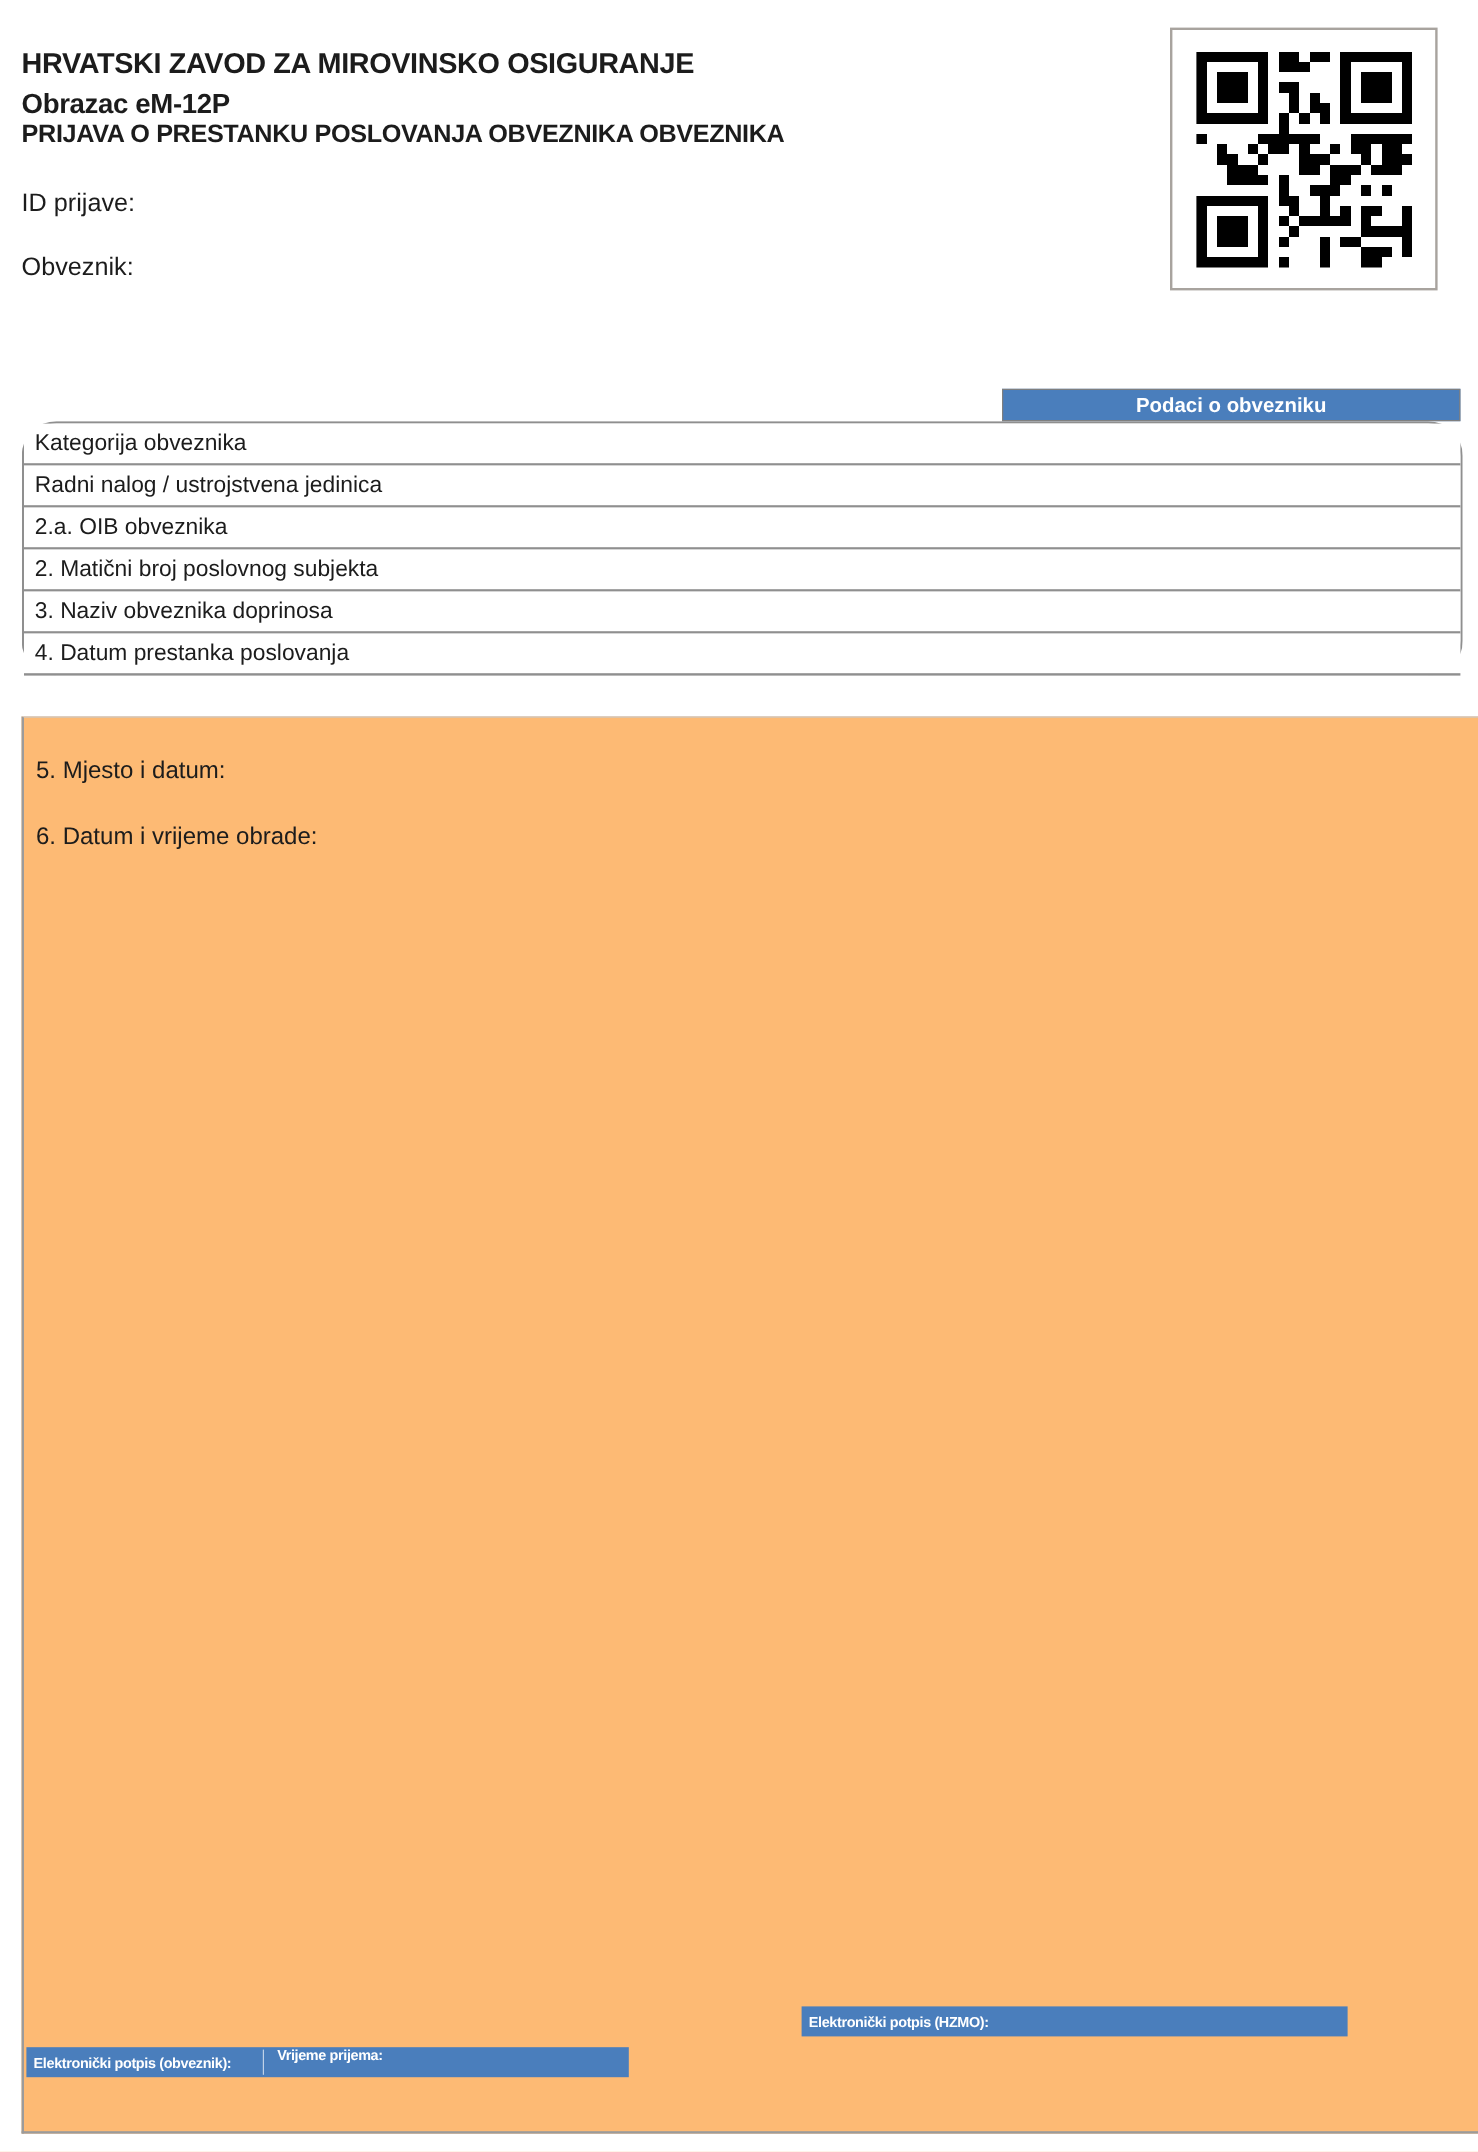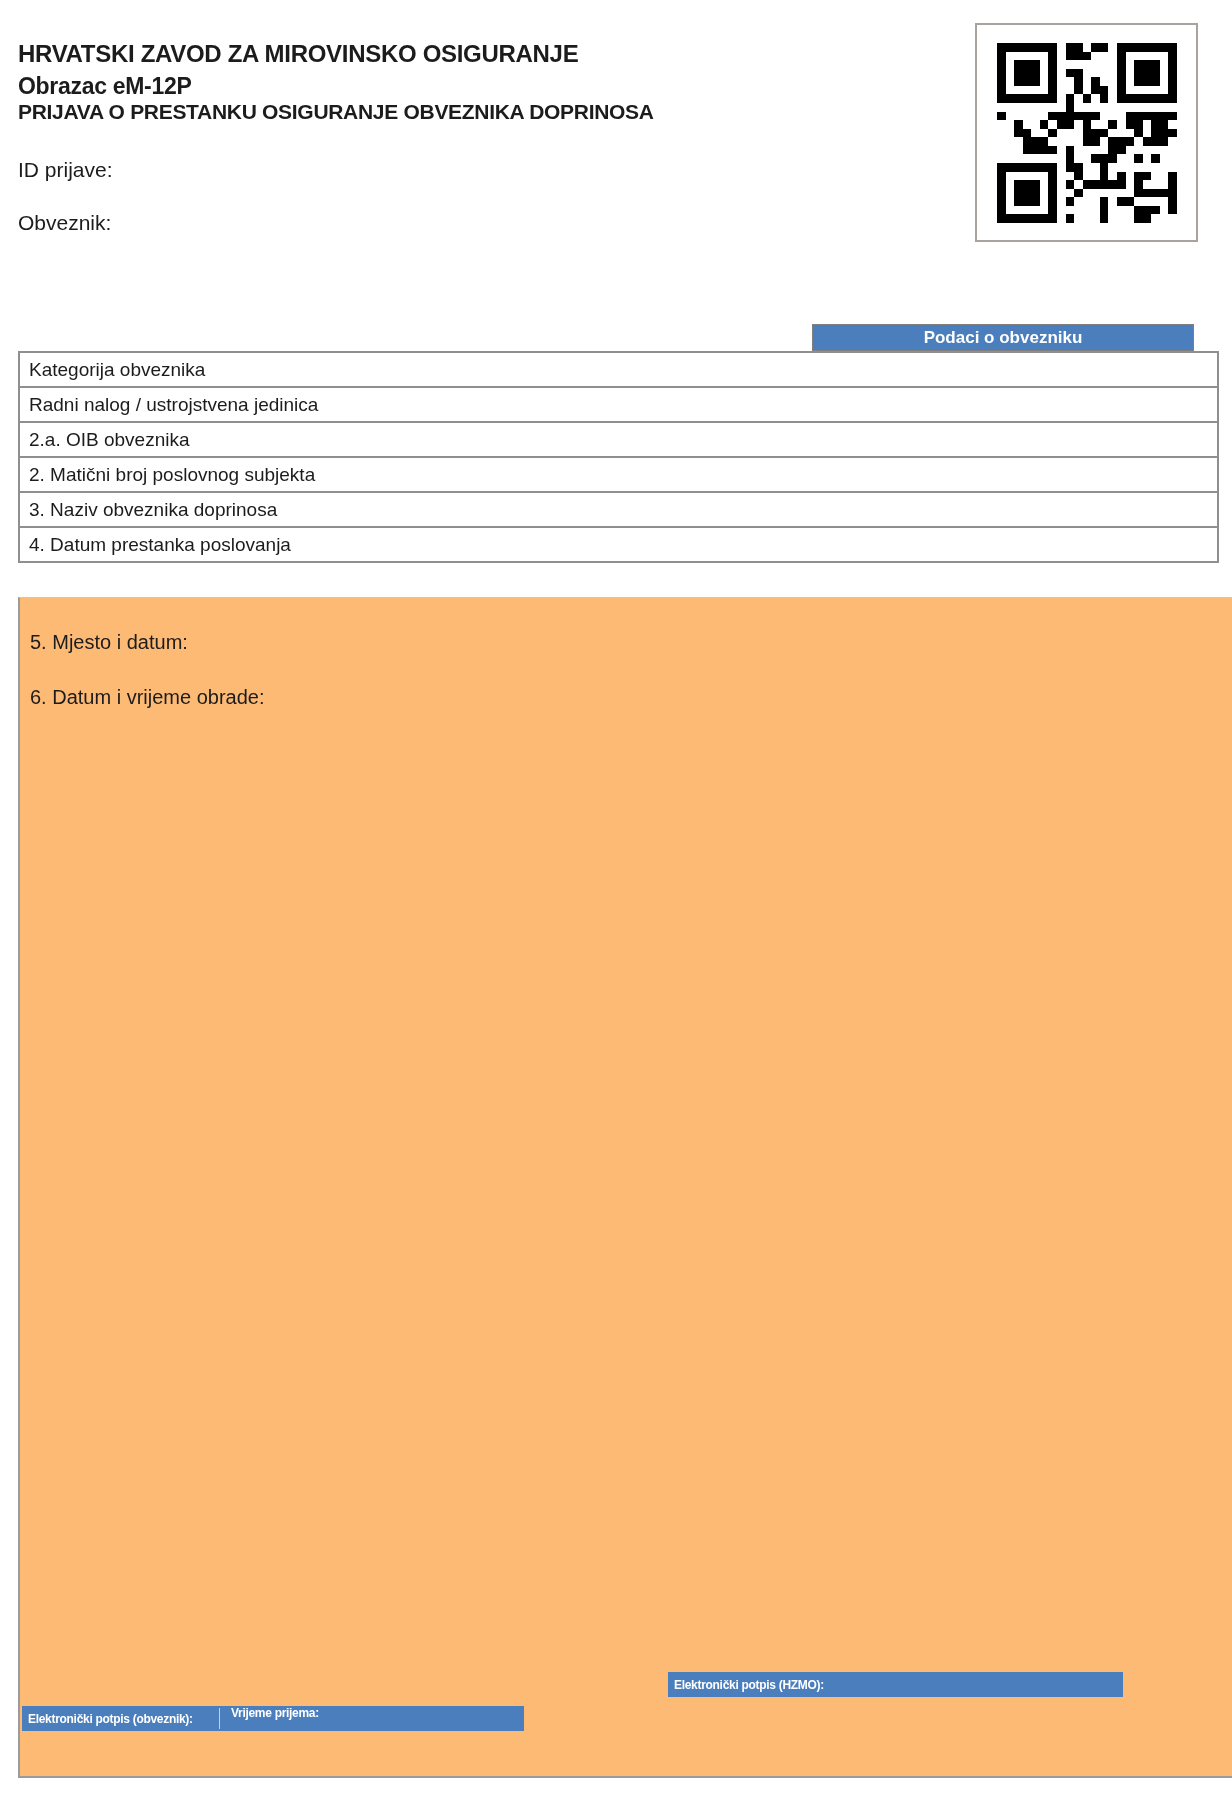--- a/index.html
+++ b/index.html
@@ -29,34 +29,35 @@
   .qr-box {
     left: 975px; top: 23px;
     width: 219px; height: 215px;
     border: 2px solid #a8a39e;
     background: #ffffff;
   }
   .qr-box svg { position: absolute; left: 20px; top: 18px; }
 
   
   .section-bar {
-    left: 812px; top: 324px;
+    left: 835px; top: 324px;
     width: 380px; height: 25px;
     border: 1px solid #7f7f7f;
     display: flex; align-items: center; justify-content: center;
     font-size: 17px; font-weight: bold; color: #ffffff;
   }
 
   
   .form-table {
     left: 18px; top: 351px;
     width: 1197px;
     border-top: 2px solid #8f8f8f;
     border-left: 2px solid #8f8f8f;
     border-right: 2px solid #8f8f8f;
+    border-radius: 29px;
   }
   .form-row {
     height: 33px;
     border-bottom: 2px solid #8f8f8f;
     display: flex; align-items: center;
     padding-left: 9px;
     font-size: 19px;
     background: #ffffff;
   }
 
@@ -94,21 +95,21 @@
     width: 1px; height: 21px;
     background: rgba(255,255,255,0.65);
   }
   .sig-label-2 { position: absolute; left: 209px; top: 0; height: 14px; display: flex; align-items: center; }
 </style>
 </head>
 <body style="color: rgb(28, 28, 28);">
 
 <div class="abs org-name">HRVATSKI ZAVOD ZA MIROVINSKO OSIGURANJE</div>
 <div class="abs form-code">Obrazac eM-12P</div>
-<div class="abs form-title">PRIJAVA O PRESTANKU OSIGURANJE OBVEZNIKA DOPRINOSA</div>
+<div class="abs form-title">PRIJAVA O PRESTANKU POSLOVANJA OBVEZNIKA OBVEZNIKA</div>
 
 <div class="abs id-line">
   <span>ID prijave:</span><span class="hdr-value"></span>
 </div>
 <div class="abs obveznik-line">
   <span>Obveznik:</span><span class="hdr-value"></span>
 </div>
 
 <div class="abs qr-box">
   <svg id="qr-svg" width="180" height="180" viewBox="0 0 21 21" shape-rendering="crispEdges">

